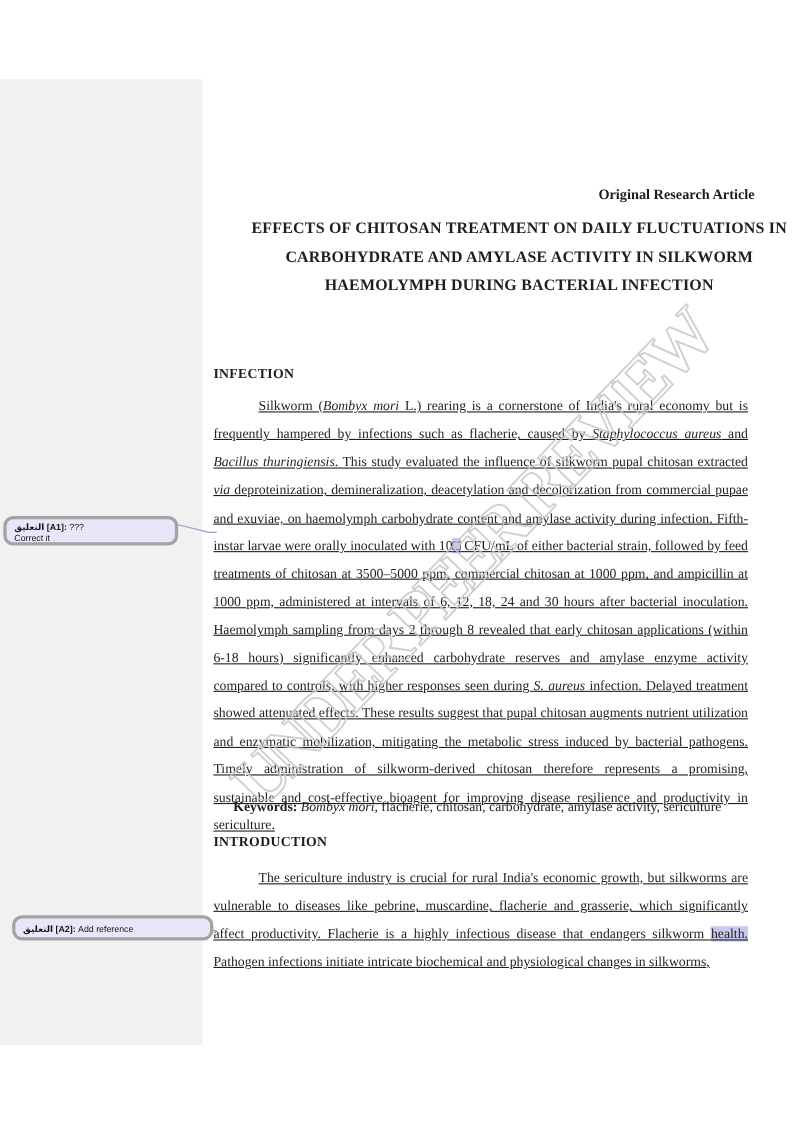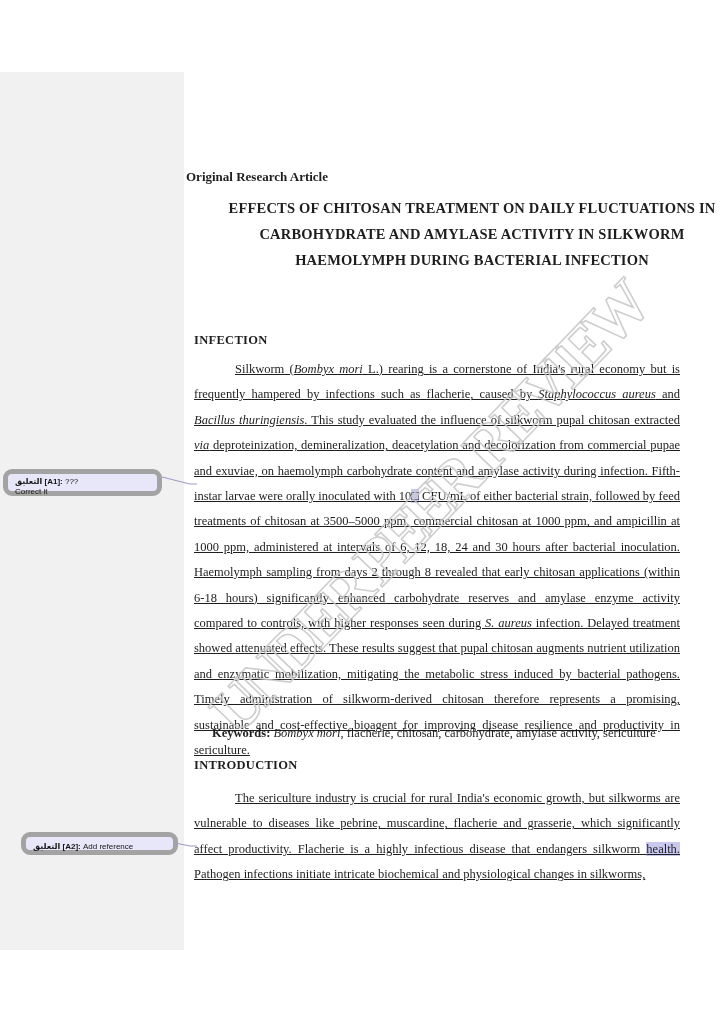--- a/index.html
+++ b/index.html
@@ -7,21 +7,21 @@
     width:724px;height:1024px;position:relative;background:#ffffff;
     font-family:"Liberation Serif", serif;color:#1e1e1e;overflow:hidden;
   }
   .margin-band{
     position:absolute;left:0;top:72px;width:184px;height:878px;
     background:#f1f1f1;
   }
   
   .doc{position:absolute;}
   .article-type{
-    left:186px;top:169px;width:500px;text-align:left;
+    left:186px;top:169px;width:500px;text-align:right;
     font-weight:bold;font-size:13px;
   }
   .paper-title{
     left:186px;top:195px;width:500px;text-align:center;
     font-weight:bold;font-size:14.5px;line-height:26px;letter-spacing:.2px;margin-left:36px;
   }
   .sec-heading{
     font-weight:bold;font-size:12.5px;letter-spacing:.3px;
   }
   .h-abstract{left:194px;top:333px;}
@@ -38,27 +38,27 @@
   .bd{font-weight:bold;}
   .hl{background:#c9c9f0;}
   
   .wm-svg{position:absolute;left:0;top:0;width:724px;height:1024px;pointer-events:none;}
   .wm-text{
     font-family:"Liberation Serif", serif;font-weight:bold;font-size:64px;
     letter-spacing:-6px;fill:none;stroke:#c6c6c6;stroke-width:1.6px;opacity:.85;
   }
   
   .bubble{
-    position:absolute;background:#e7e7f9;border:5px solid #a3a3a3;
+    position:absolute;background:#e7e7f9;border:3px solid #a3a3a3;
     border-radius:9px;box-sizing:border-box;
     font-family:"Liberation Sans","DejaVu Sans",sans-serif;
     font-size:8px;line-height:10px;color:#141414;padding:3px 7px 2px 7px;
   }
   .bubble-a1{left:3px;top:469px;width:159px;height:27px;}
-  .bubble-a2{left:21px;top:832px;width:157px;height:23px;padding-top:5px;}
+  .bubble-a2{left:11px;top:832px;width:183px;height:23px;padding-top:5px;}
   .c-label,.c-ref{font-weight:bold;}
   .connector{stroke:#9a9ac6;stroke-width:1;fill:none;}
 </style>
 </head>
 <body>
 
 <div class="margin-band"></div>
 
 <div class="doc article-type">Original Research Article</div>
 

